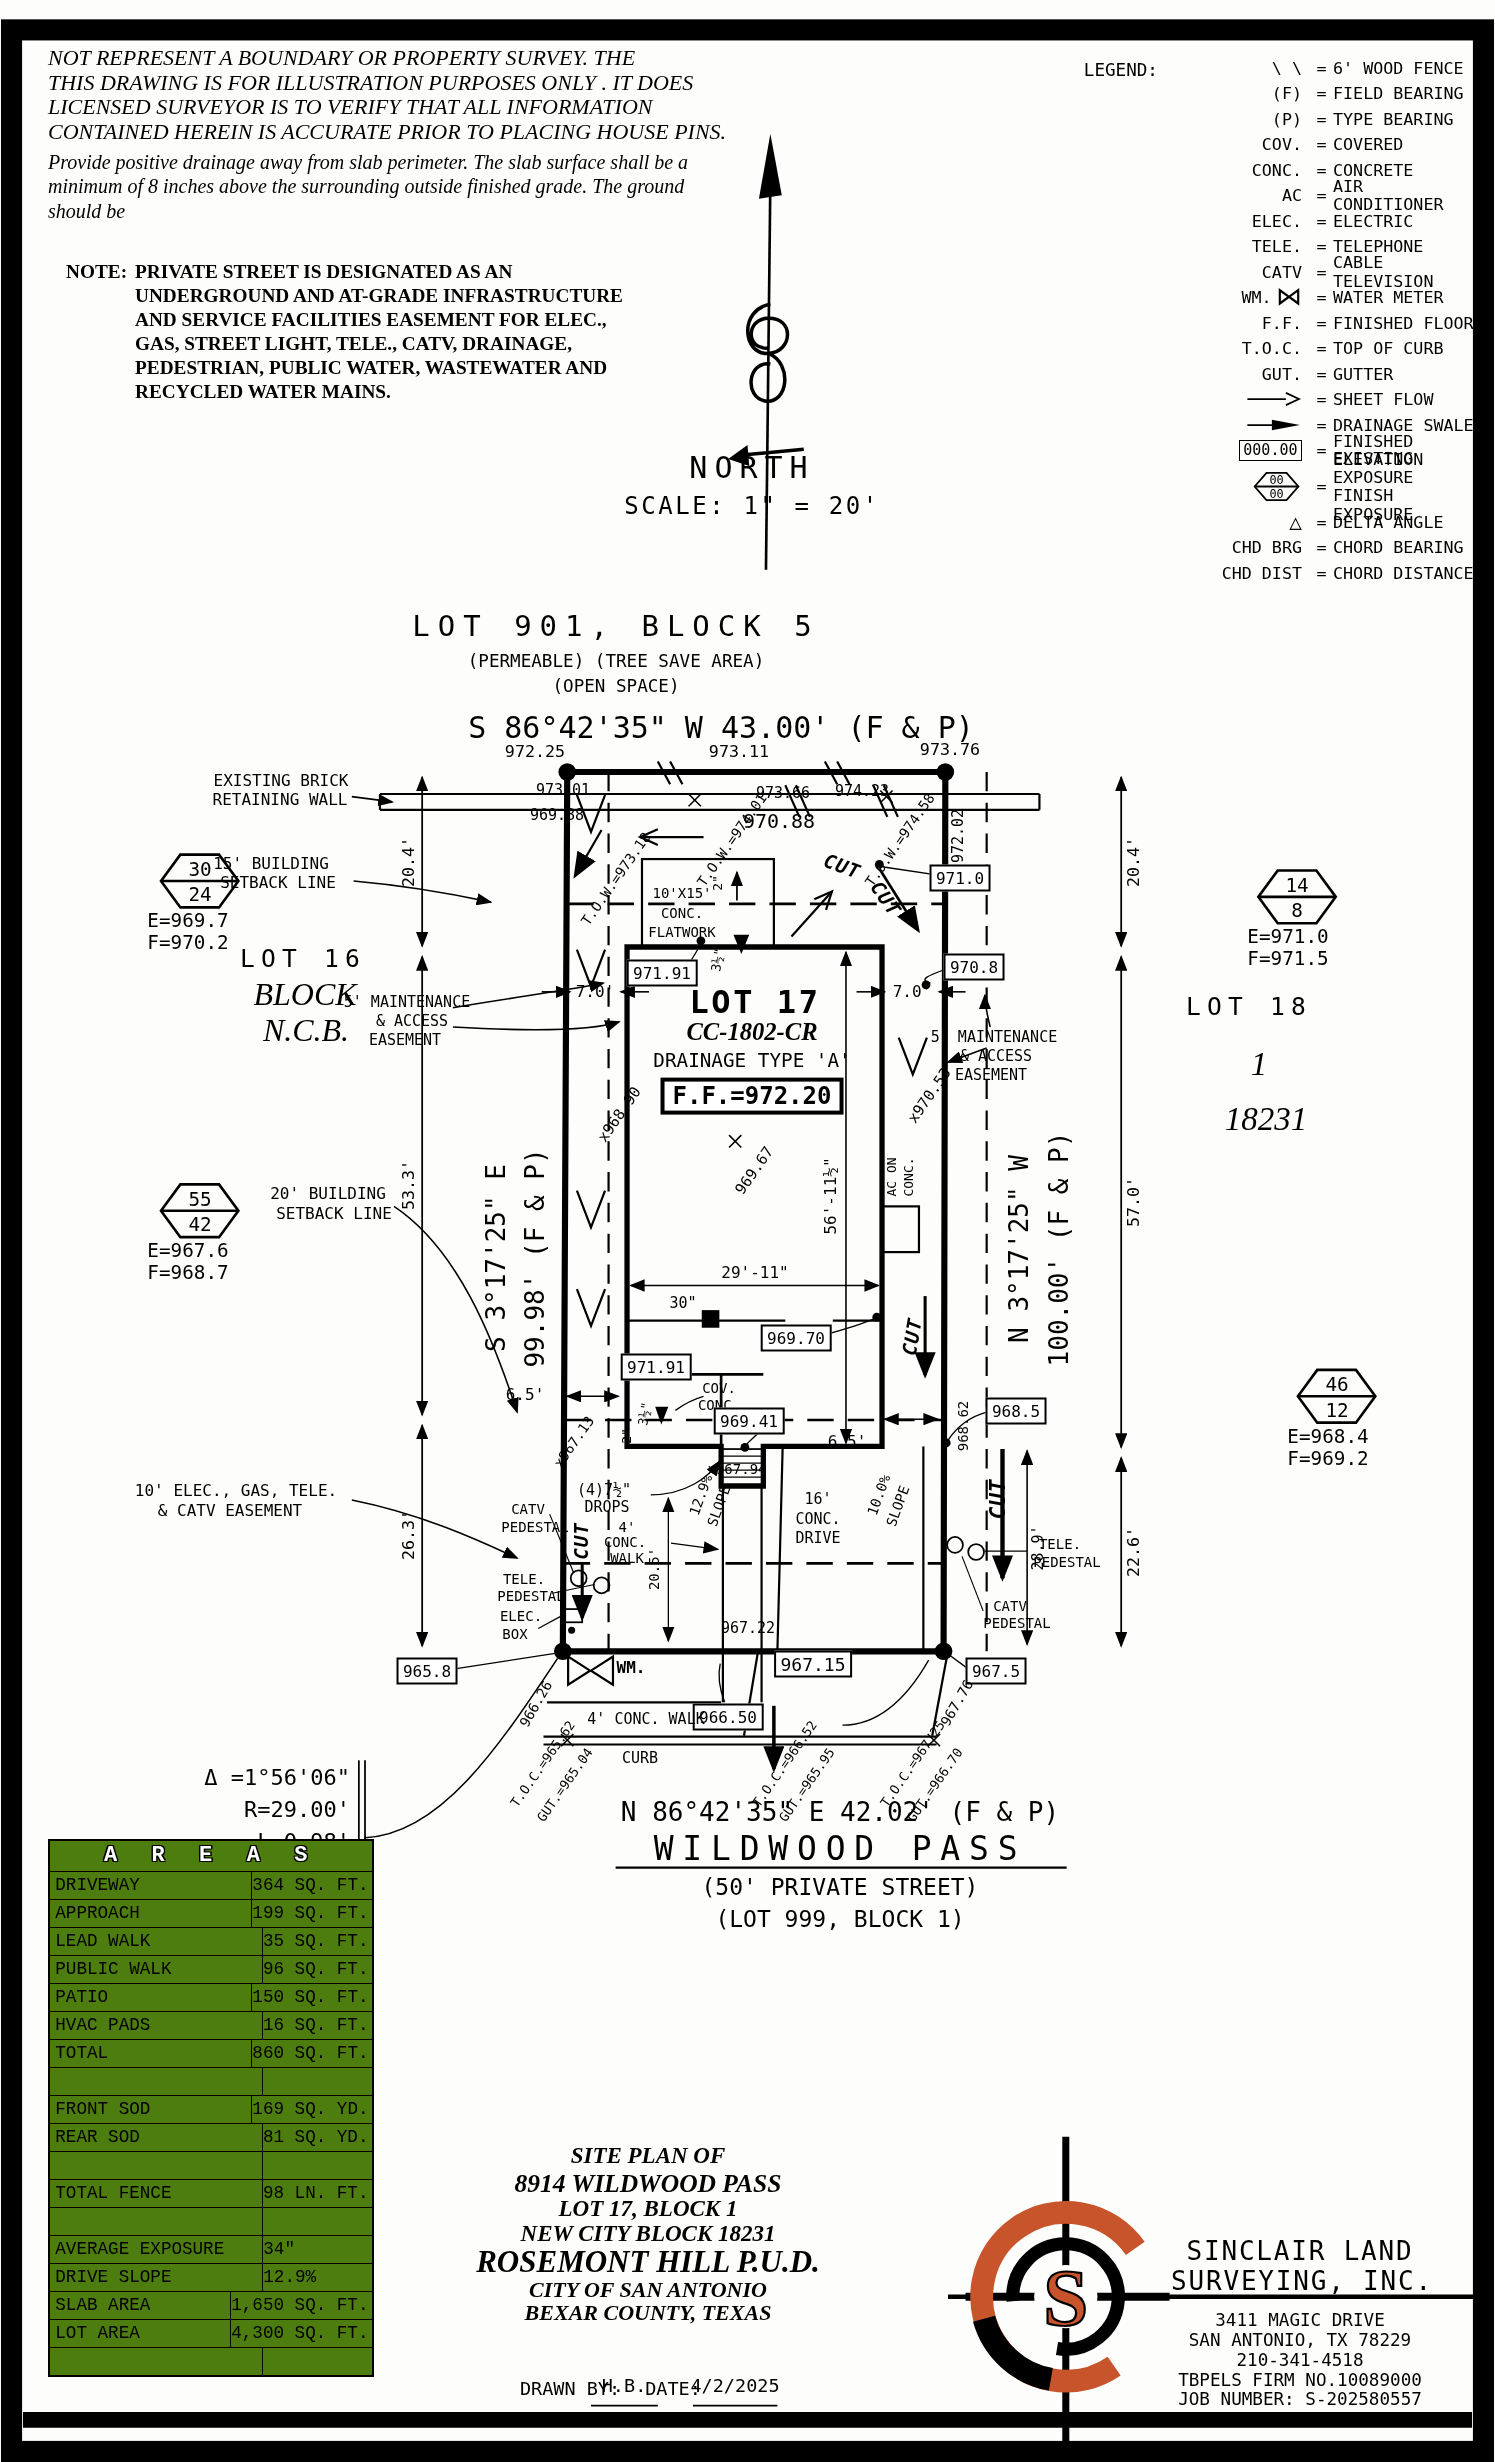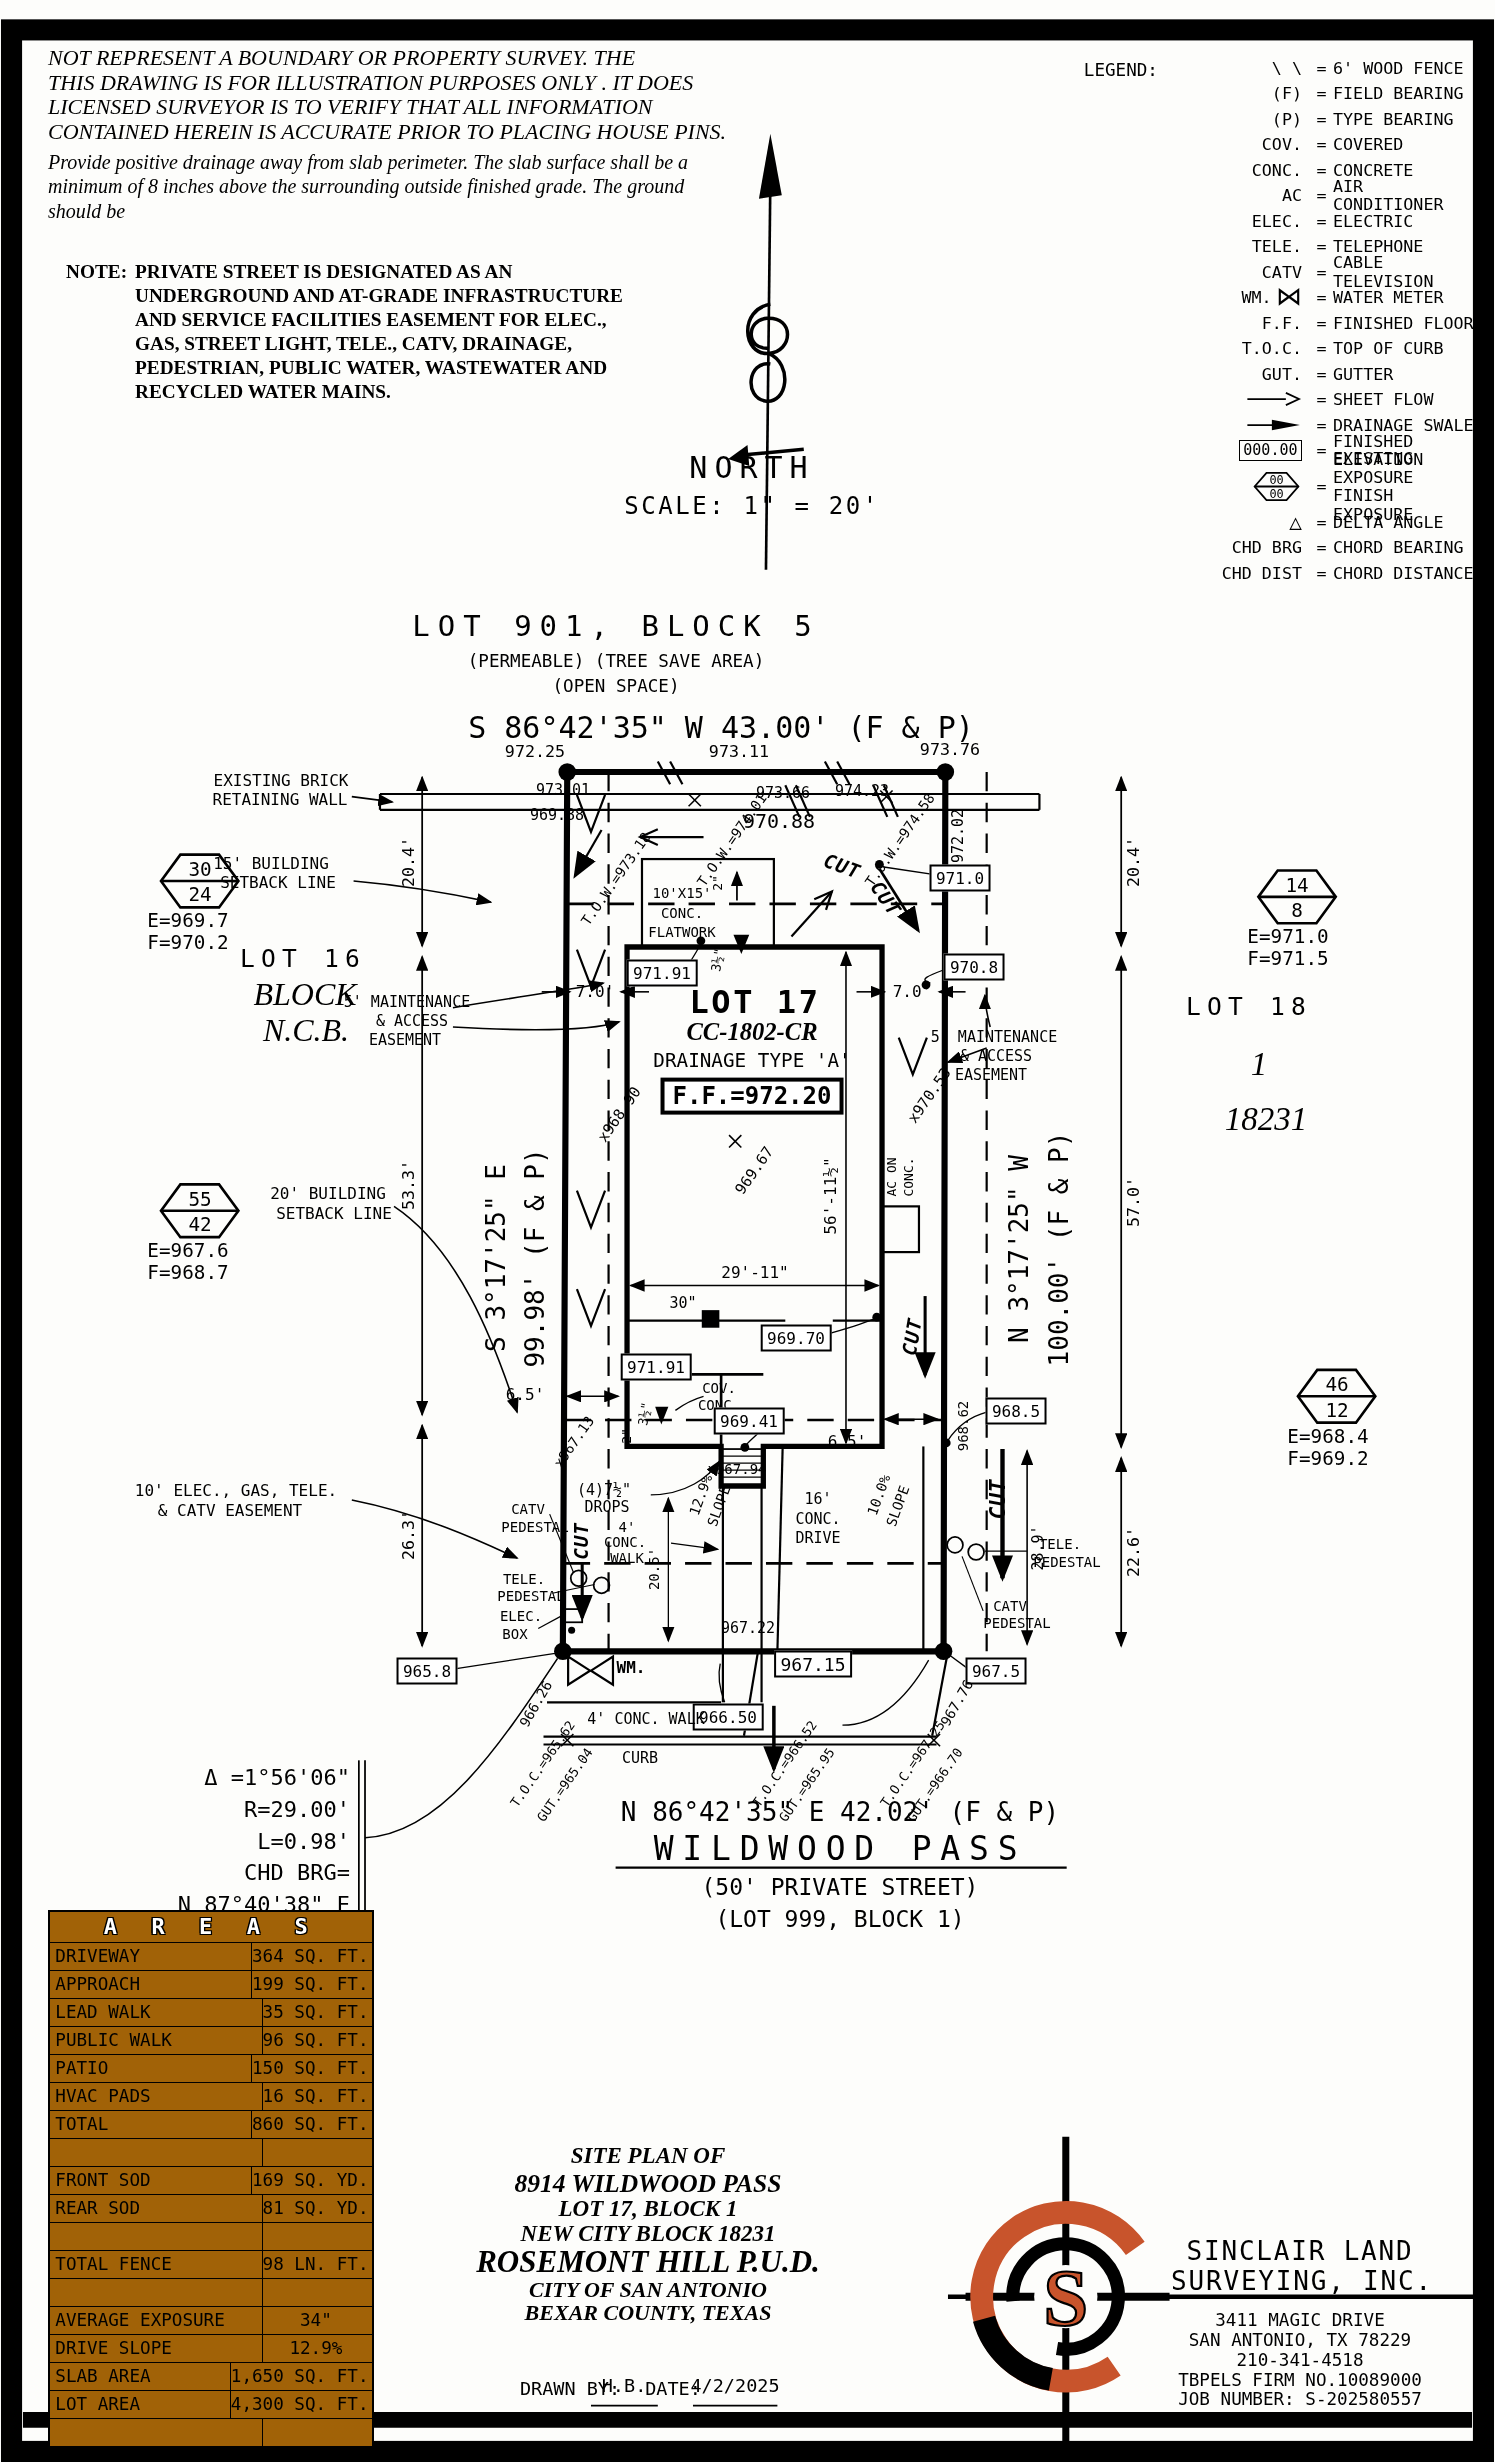--- a/index.html
+++ b/index.html
@@ -35,26 +35,26 @@
   .lg-row{display:flex;align-items:center;height:25.5px;}
   .lg-row.tall{height:46px;}
   .lg-sym{width:132px;text-align:right;padding-right:8px;display:flex;justify-content:flex-end;align-items:center;gap:4.4px;}
   .lg-eq{width:23px;text-align:center;}
   .lg-desc{flex:1;text-align:left;font-size:16.7px;line-height:18.5px;}
   .lg-bx{border:1.8px solid #000;padding:0 3.5px;font-size:15px;line-height:19.3px;}
   .lghx{width:51px;height:37px;}
   .lghx polygon,.lghx line{fill:none;stroke:#000;stroke-width:2;}
   .lghx text{font-family:"DejaVu Sans Mono",monospace;font-size:13px;text-anchor:middle;fill:#000;}
   
-  #areas{position:absolute;left:48px;top:1910px;width:322px;border:2.2px solid #000;background:#a16207;}
+  #areas{position:absolute;left:48px;top:1839px;width:322px;border:2.2px solid #000;background:#4d7c0f;font-family:Liberation Mono, monospace;}
   #areas .ttl{height:30px;line-height:30px;text-align:center;font-size:22px;letter-spacing:10.6px;font-weight:bold;border-bottom:1.8px solid #000;}
   .trow{display:flex;height:27px;border-bottom:1.8px solid #000;font-size:17.6px;}
   .trow:last-child{border-bottom:none;}
   .tl{width:207px;padding:2.6px 0 0 5.3px;border-right:1.8px solid #000;overflow:hidden;white-space:nowrap;}
-  .tv{flex:1;text-align:center;padding:2.6px 3.5px 0 0;white-space:nowrap;}
+  .tv{flex:1;text-align:left;padding:2.6px 3.5px 0 0;white-space:nowrap;}
 </style>
 </head>
 <body>
 
 <div id="page">
 
 <svg id="linework" width="1495" height="2462" viewBox="0 0 1700 2800" xmlns="http://www.w3.org/2000/svg">
   <defs>
     <marker id="ma" markerUnits="userSpaceOnUse" markerWidth="18" markerHeight="14" refX="16" refY="7" orient="auto-start-reverse">
           <path d="M0,0L18,7L0,14Z" fill="#000"></path>

